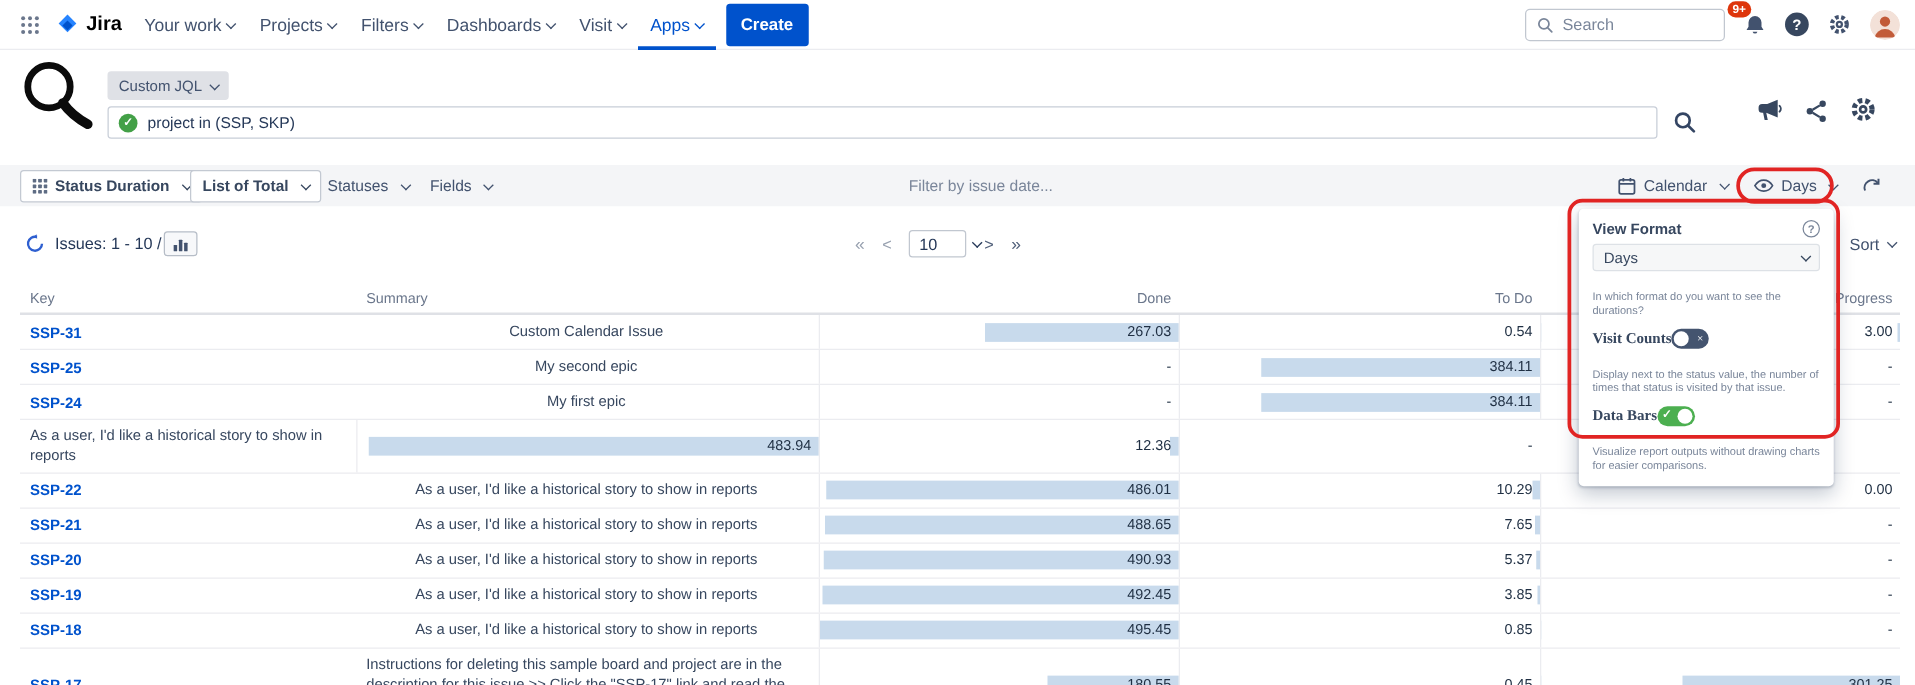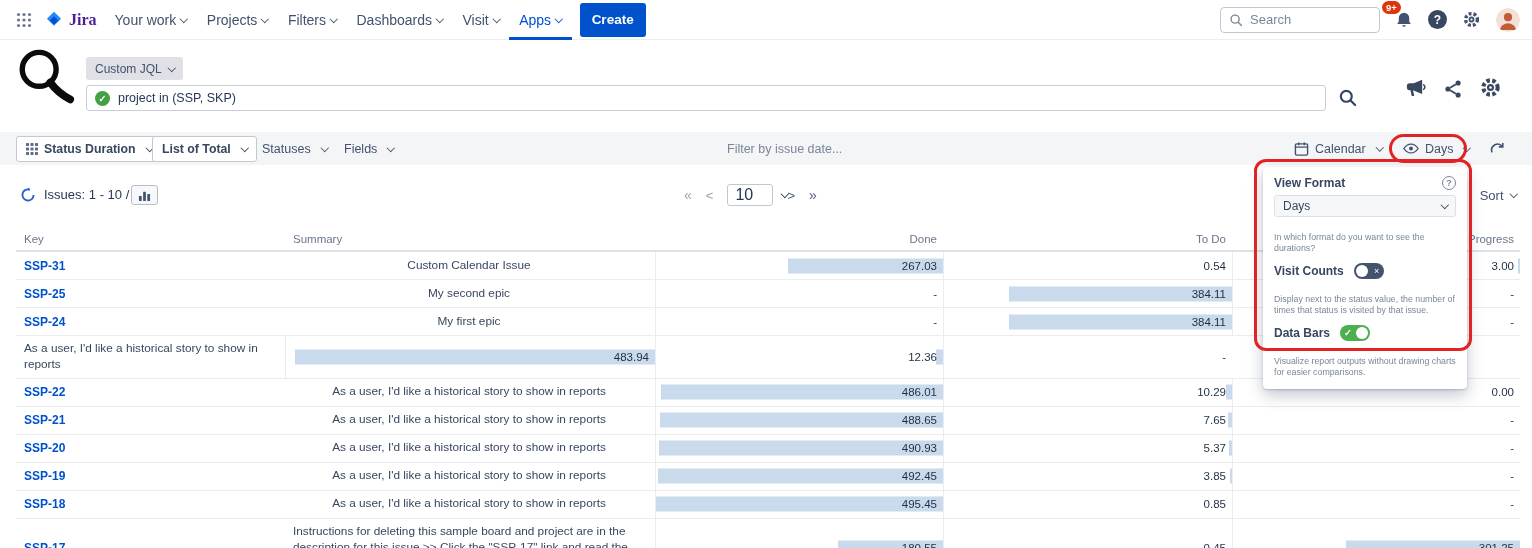--- a/index.html
+++ b/index.html
@@ -8,21 +8,21 @@
   }
   *{margin:0;padding:0;box-sizing:border-box;}
   body{font-family:"Liberation Sans",sans-serif;background:#fff;color:#172B4D;}
   .screen{position:relative;width:1532px;height:548px;background:#fff;overflow:hidden;}
 
   
   .topnav{position:absolute;top:0;left:0;width:100%;height:40px;display:flex;align-items:center;
     padding:0 12px;border-bottom:1px solid #EBECF0;background:#fff;z-index:5;}
   .appswitch{color:#6B778C;display:flex;align-items:center;padding:4px;cursor:pointer;}
   .brand{display:flex;align-items:center;gap:5px;margin:0 8px;cursor:pointer;}
-  .brandname{font-size:16px;font-weight:bold;color:#4c1d95;font-family:Liberation Serif, serif;}
+  .brandname{font-size:16px;font-weight:bold;color:#000000;}
   .navitems{display:flex;align-items:center;height:40px;}
   .navitem{display:flex;align-items:center;height:40px;padding:0 10px;font-size:14px;color:var(--nav-text);cursor:pointer;}
   .navitem.active{color:var(--accent);box-shadow:inset 0 -3px 0 var(--accent);}
   .create-btn{margin-left:8px;background:var(--accent);color:#fff;border:none;border-radius:3px;height:34px;
     padding:0 12px;font-size:13.5px;font-weight:bold;font-family:inherit;cursor:pointer;text-align:center;}
   .nav-right{margin-left:auto;display:flex;align-items:center;gap:15px;}
   .searchbox{display:flex;align-items:center;gap:7px;width:160px;height:26px;border:1px solid #C1C7D0;
     border-radius:4px;padding:0 8px;color:#7A869A;background:#fff;}
   .searchbox input{border:none;outline:none;flex:1;font-size:13px;font-family:inherit;color:#344563;min-width:0;background:transparent;}
   .searchbox input::placeholder{color:#7A869A;}
@@ -74,21 +74,21 @@
   .issuesbar{position:absolute;top:178px;left:0;width:100%;height:34px;background:#fff;}
   .refreshic{position:absolute;left:20px;top:9px;color:#2E5FD0;display:flex;cursor:pointer;}
   .issuecount{position:absolute;left:44px;top:0;line-height:34px;font-size:13px;color:#253858;}
   .chartbtn{position:absolute;left:131px;top:7px;width:27px;height:20px;border:1px solid #B6BDC7;border-radius:3px;
     background:#F7F8FA;color:#42526E;display:flex;align-items:center;justify-content:center;cursor:pointer;padding:0;}
   .pagination{position:absolute;left:684px;top:0;height:34px;display:flex;align-items:center;gap:14px;}
   .pgbtn{font-size:13px;color:#97A0AF;cursor:pointer;}
   .pgnext,.pglast{color:#505F79;}
   .pgfirst,.pglast{font-size:14px;}
   .pgsize{display:flex;align-items:center;justify-content:space-between;width:46px;height:22px;border:1px solid #C1C7D0;
-    border-radius:3px;background:#fff;padding:0 7px;font-size:16px;color:#253858;cursor:pointer;gap:24px;}
+    border-radius:3px;background:#fff;padding:0 7px;font-size:13px;color:#253858;cursor:pointer;gap:24px;}
   .sortlink{position:absolute;right:16px;top:0;height:34px;display:flex;align-items:center;gap:2px;
     font-size:13px;color:#42526E;cursor:pointer;}
 
   
   .table{position:absolute;top:230px;left:16px;width:1504px;z-index:1;background:#fff;}
   .thead,.trow{display:grid;grid-template-columns:269px 370px 288px 289px 288px;}
   .thead{height:22px;border-bottom:2px solid #DFE1E6;}
   .hcell{font-size:11.5px;color:#6B778C;display:flex;align-items:flex-end;padding:0 0 5px 8px;cursor:pointer;}
   .h-val{justify-content:flex-end;padding-right:6px;padding-left:0;}
   .trow{border-bottom:1px solid #EBECF0;min-height:28px;}
@@ -104,21 +104,21 @@
   
   .popup{position:absolute;left:1263px;top:167px;width:204px;background:#fff;border-radius:4px;
     box-shadow:0 1px 2px rgba(9,30,66,.2),0 6px 16px rgba(9,30,66,.25);padding:9px 11px 10px;z-index:30;}
   .pophead{display:flex;align-items:center;justify-content:space-between;}
   .poptitle{font-size:12px;font-weight:bold;color:#37475F;}
   .qmark{width:14px;height:14px;border-radius:50%;border:1.4px solid #7A869A;color:#7A869A;font-size:9px;
     display:flex;align-items:center;justify-content:center;cursor:pointer;font-weight:bold;}
   .popselect{margin-top:5px;height:22px;background:#F6F7F8;border:1px solid #DDE1E6;border-radius:3px;
     display:flex;align-items:center;justify-content:space-between;padding:0 8px;font-size:12px;color:#37475F;cursor:pointer;}
   .pophelp{margin-top:15px;font-size:8.8px;color:#7A869A;line-height:1.3;}
-  .poprow{margin-top:8px;display:flex;align-items:center;gap:10px;}
+  .poprow{margin-top:8px;display:flex;align-items:center;gap:0;font-family:Liberation Serif, serif;}
   .poplabel{font-size:12px;font-weight:bold;color:#37475F;}
   .toggle{position:relative;width:30px;height:16px;border-radius:9px;display:inline-block;cursor:pointer;flex:0 0 auto;}
   .toggle .knob{position:absolute;top:2px;width:12px;height:12px;border-radius:50%;background:#fff;}
   .toggle.off{background:#44546F;}
   .toggle.off .knob{left:2px;}
   .toggle.on{background:var(--toggle-on-green);}
   .toggle.on .knob{right:2px;}
   .tglx{position:absolute;right:4.5px;top:50%;transform:translateY(-50%);color:#fff;font-size:9px;line-height:1;}
   .tglcheck{position:absolute;left:4px;top:50%;transform:translateY(-50%);color:#fff;font-size:9.5px;font-weight:bold;line-height:1;}
 

